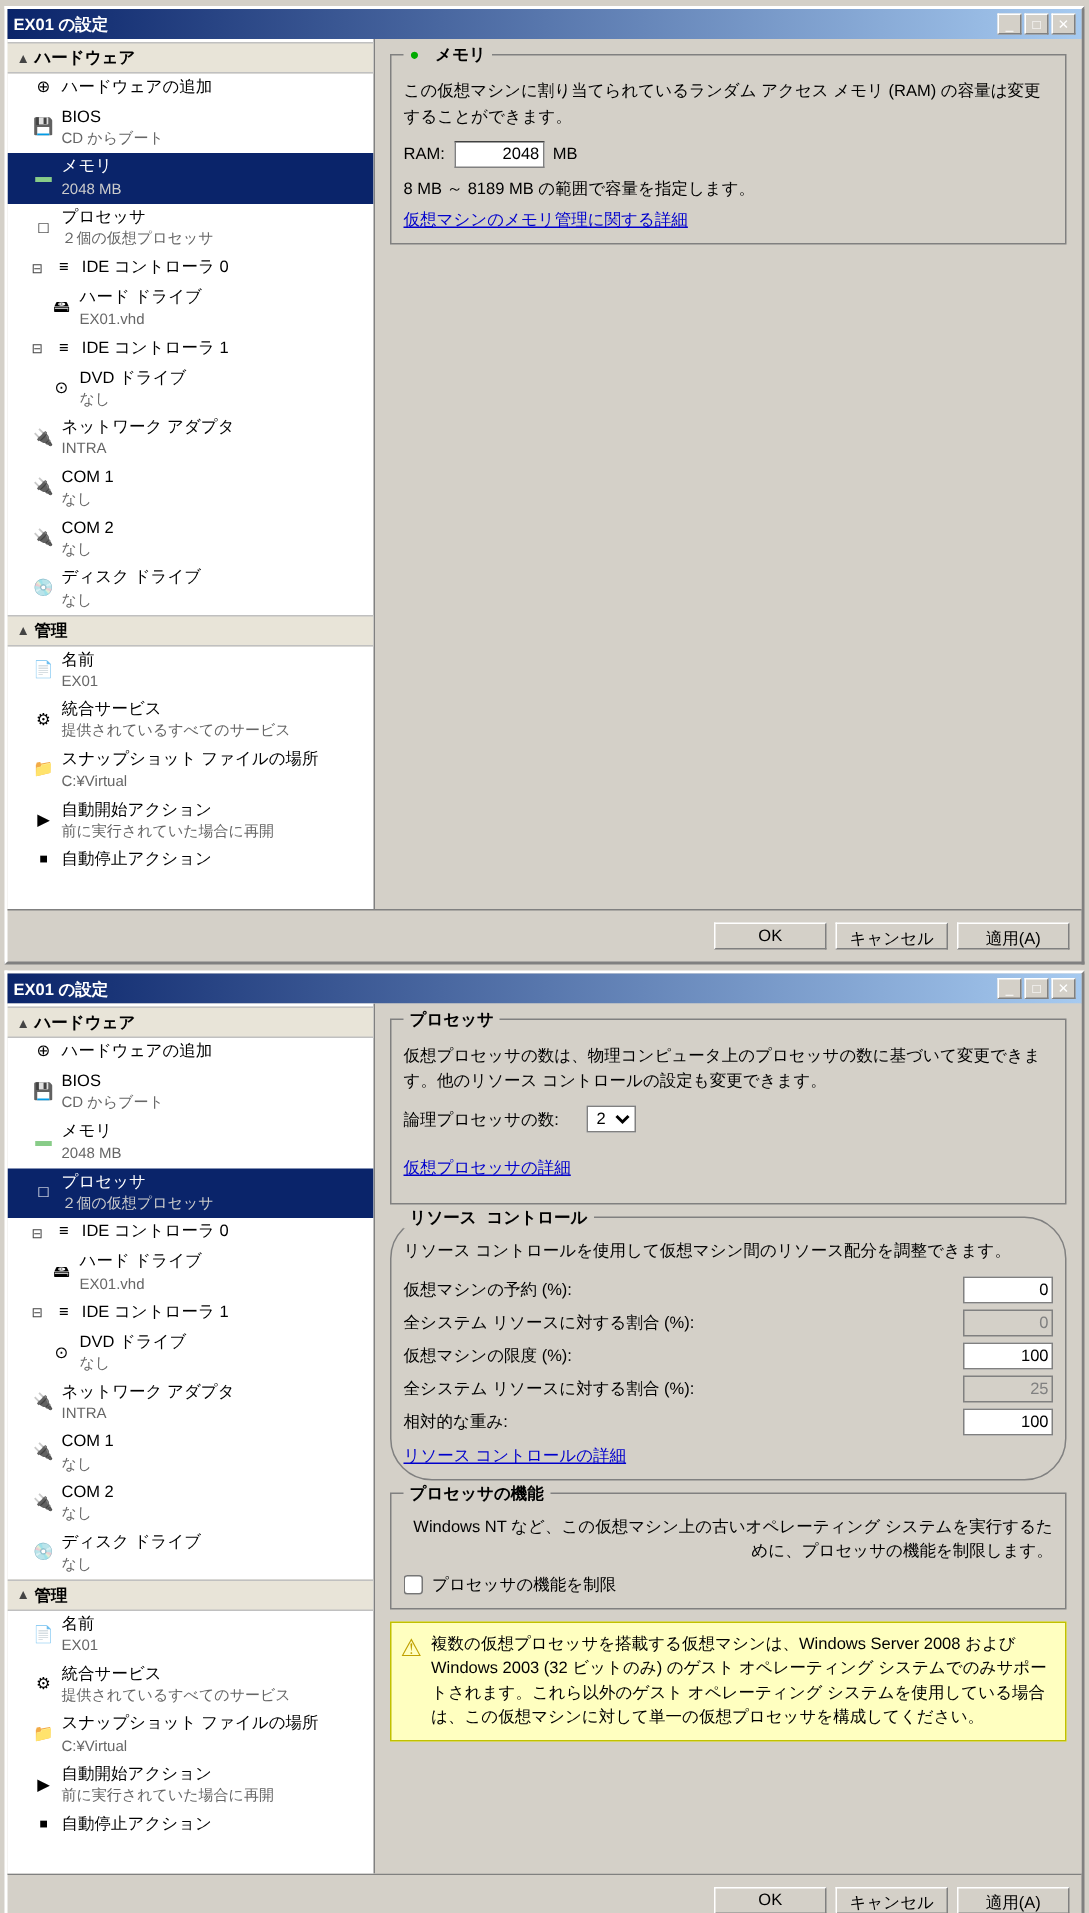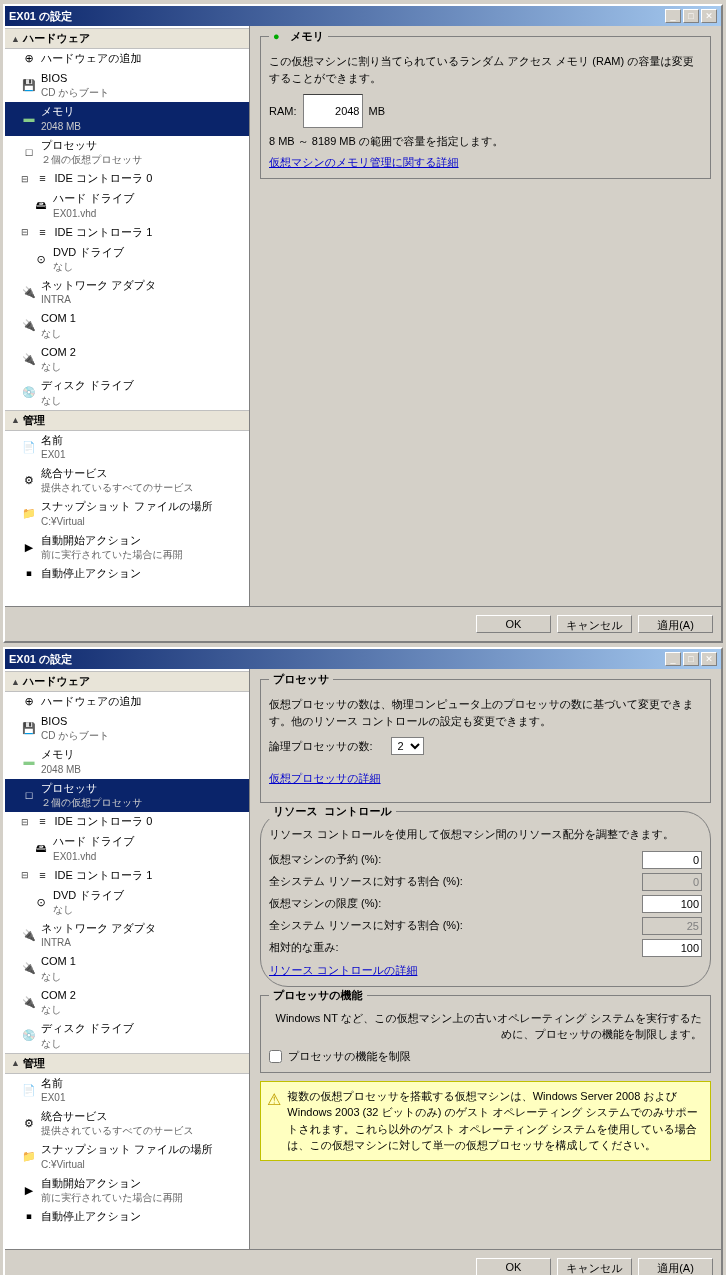--- a/index.html
+++ b/index.html
@@ -128,21 +128,21 @@
     .ram-row {
       display: flex;
       align-items: center;
       gap: 6px;
       margin-bottom: 6px;
       font-size: 11px;
     }
 
     .ram-input {
       width: 60px;
-      height: 34px;
+      height: 18px;
       border: 1px solid #808080;
       border-top-color: #404040;
       background: #fff;
       text-align: right;
       padding: 0 2px;
       font-size: 11px;
     }
 
     .ram-unit {
       font-size: 11px;

